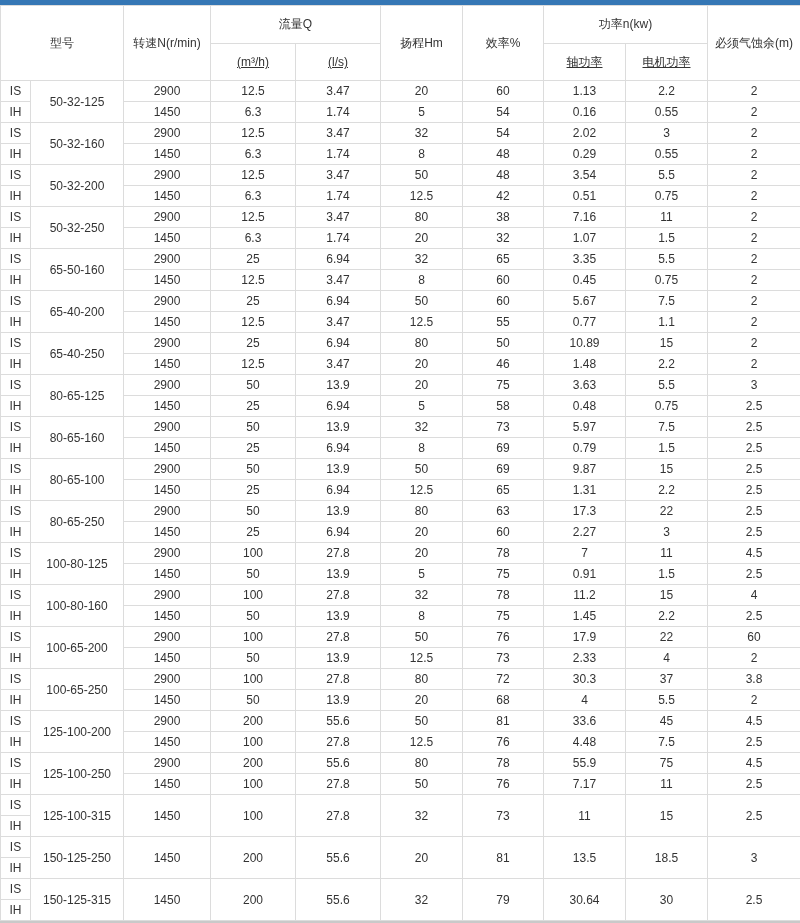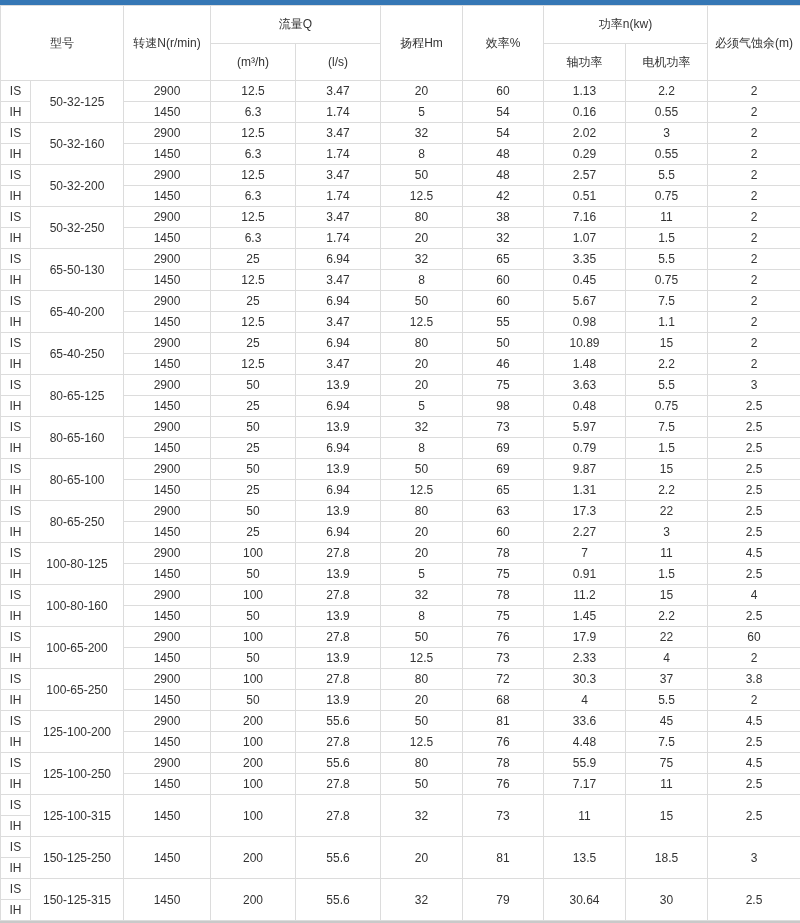--- a/index.html
+++ b/index.html
@@ -25,21 +25,21 @@
     text-align:center;
     vertical-align:middle;
     font-weight:normal;
     padding:0;
     font-size:12px;
     color:var(--text);
     overflow:hidden;
     white-space:nowrap;
   }
   thead tr.tier-1 th{height:37px;}
-  thead tr.tier-2 th{height:36px;}
+  thead tr.tier-2 th{height:36px;text-decoration:underline;}
   tbody td{height:20px;}
   .bottom-strip{height:3px;background:var(--strip);}
 </style>
 </head>
 <body>
 
 <div class="top-bar"></div>
 
 <table>
   <colgroup>
@@ -119,21 +119,21 @@
         <td>2</td>
       </tr>
       <tr>
         <td>IS</td>
         <td rowspan="2">50-32-200</td>
         <td>2900</td>
         <td>12.5</td>
         <td>3.47</td>
         <td>50</td>
         <td>48</td>
-        <td>2.57</td>
+        <td>3.54</td>
         <td>5.5</td>
         <td>2</td>
       </tr>
       <tr>
         <td>IH</td>
         <td>1450</td>
         <td>6.3</td>
         <td>1.74</td>
         <td>12.5</td>
         <td>42</td>
@@ -159,21 +159,21 @@
         <td>6.3</td>
         <td>1.74</td>
         <td>20</td>
         <td>32</td>
         <td>1.07</td>
         <td>1.5</td>
         <td>2</td>
       </tr>
       <tr>
         <td>IS</td>
-        <td rowspan="2">65-50-130</td>
+        <td rowspan="2">65-50-160</td>
         <td>2900</td>
         <td>25</td>
         <td>6.94</td>
         <td>32</td>
         <td>65</td>
         <td>3.35</td>
         <td>5.5</td>
         <td>2</td>
       </tr>
       <tr>
@@ -199,21 +199,21 @@
         <td>7.5</td>
         <td>2</td>
       </tr>
       <tr>
         <td>IH</td>
         <td>1450</td>
         <td>12.5</td>
         <td>3.47</td>
         <td>12.5</td>
         <td>55</td>
-        <td>0.98</td>
+        <td>0.77</td>
         <td>1.1</td>
         <td>2</td>
       </tr>
       <tr>
         <td>IS</td>
         <td rowspan="2">65-40-250</td>
         <td>2900</td>
         <td>25</td>
         <td>6.94</td>
         <td>80</td>
@@ -244,21 +244,21 @@
         <td>3.63</td>
         <td>5.5</td>
         <td>3</td>
       </tr>
       <tr>
         <td>IH</td>
         <td>1450</td>
         <td>25</td>
         <td>6.94</td>
         <td>5</td>
-        <td>98</td>
+        <td>58</td>
         <td>0.48</td>
         <td>0.75</td>
         <td>2.5</td>
       </tr>
       <tr>
         <td>IS</td>
         <td rowspan="2">80-65-160</td>
         <td>2900</td>
         <td>50</td>
         <td>13.9</td>

